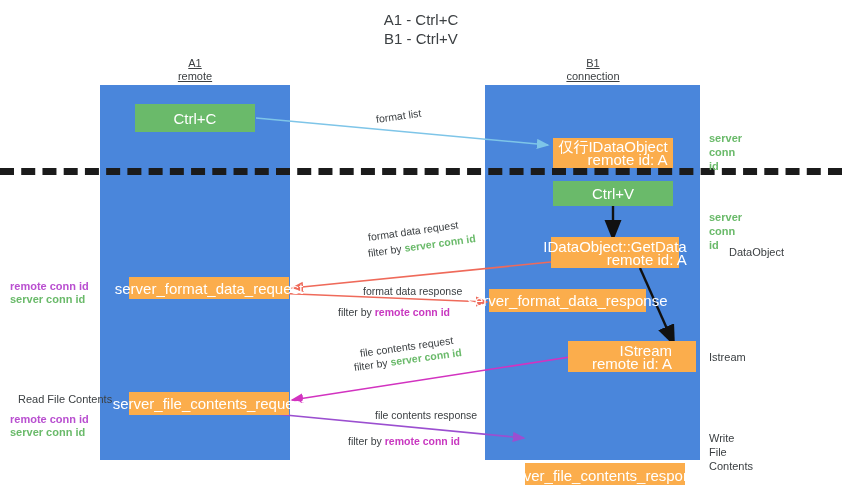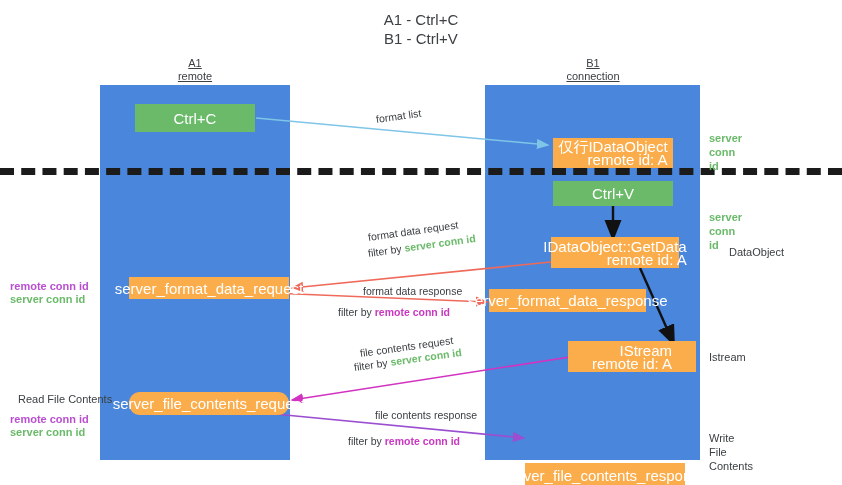--- a/index.html
+++ b/index.html
@@ -126,21 +126,21 @@
   <div class="abs node orange" style="left:551px;top:237px;width:128px;height:31px;white-space:pre-line;">IDataObject::GetData
 remote id: A</div>
 
   <div class="abs node orange" style="left:489px;top:289px;width:157px;height:23px;">server_format_data_response</div>
 
   <div class="abs node orange" style="left:129px;top:277px;width:160px;height:22px;">server_format_data_request</div>
 
   <div class="abs node orange" style="left:568px;top:341px;width:128px;height:31px;white-space:pre-line;">IStream
 remote id: A</div>
 
-  <div class="abs node orange" style="left:129px;top:392px;width:160px;height:23px;border-radius:11px;">server_file_contents_request</div>
+  <div class="abs node orange" style="left:129px;top:392px;width:160px;height:23px;">server_file_contents_request</div>
 
   <div class="abs node orange" style="left:525px;top:425px;width:160px;height:24px;margin-top:38px;">server_file_contents_response</div>
 
   <div class="abs side lbl-green" style="left:709px;top:131px;">server conn id</div>
 
   <div class="abs side lbl-green" style="left:709px;top:210px;">server conn id</div>
 
   <div class="abs side" style="left:709px;top:245px;margin-left:20px;">DataObject</div>
 
   <div class="abs side" style="left:709px;top:350px;">Istream</div>

